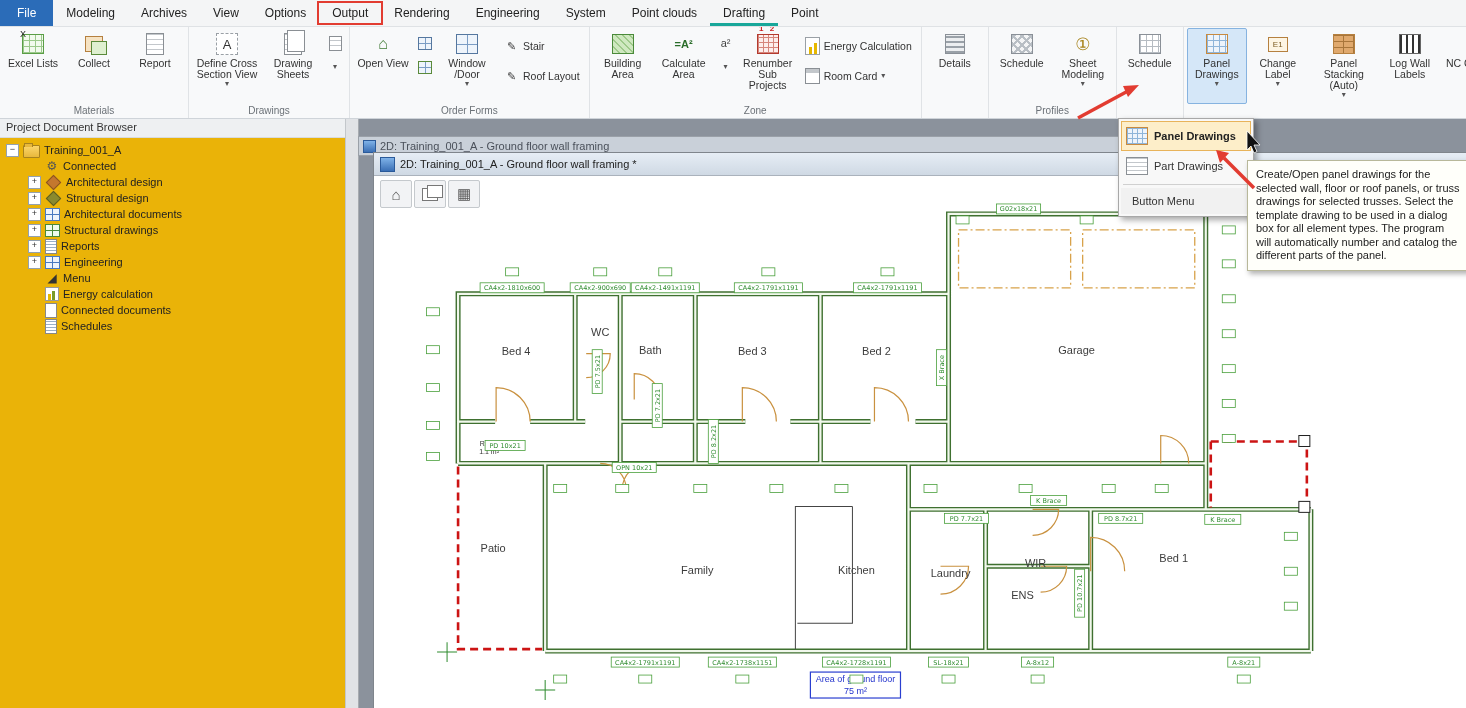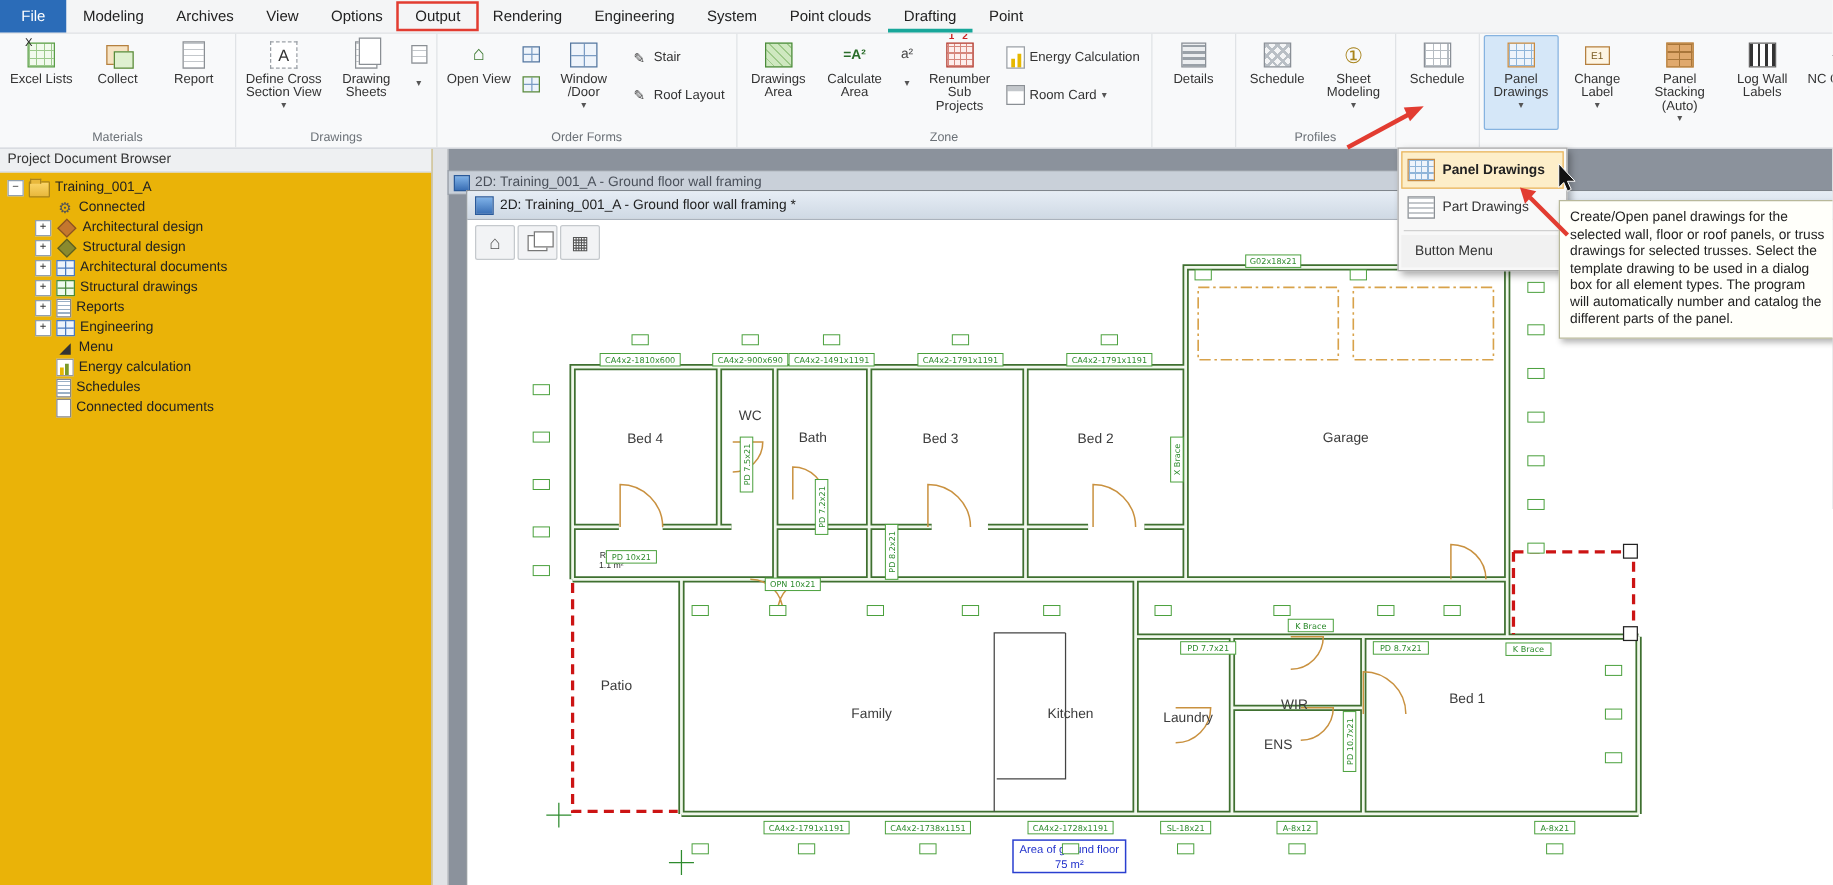--- a/index.html
+++ b/index.html
@@ -291,21 +291,21 @@
       </div>
       <div class="glabel">Order Forms</div>
     </div>
 
     <div class="rgroup">
       <div class="content">
         <div class="btn-big">
           <span class="ic">
               <span class="ic-area"></span>
             </span>
-          <span class="lbl">Drawings Area</span>
+          <span class="lbl">Building Area</span>
         </div>
         <div class="btn-big">
           <span class="ic">
               <span class="ic-calc">=A²</span>
             </span>
           <span class="lbl">Calculate Area</span>
         </div>
         <div class="btn-stack">
           <div class="btn-tiny">
               <span class="ic ic-s ic-glyph-dark">a²</span>
@@ -479,27 +479,27 @@
       </div>
       <div class="trow child">
         <span class="pm"></span>
         <span class="t-ic">
             <span class="t-energy"></span>
           </span>
         <span class="t-label">Energy calculation</span>
       </div>
       <div class="trow child">
         <span class="pm"></span>
+        <span class="t-ic t-doc plain"></span>
+        <span class="t-label">Connected documents</span>
+      </div>
+      <div class="trow child">
+        <span class="pm"></span>
         <span class="t-ic t-doc"></span>
         <span class="t-label">Schedules</span>
-      </div>
-      <div class="trow child">
-        <span class="pm"></span>
-        <span class="t-ic t-doc plain"></span>
-        <span class="t-label">Connected documents</span>
       </div>
     </div>
   </div>
 
   <div class="mdi">
     <div class="mdi-strip"></div>
 
     <div class="backwin">
       <span class="winicon small"></span>
       <span>2D: Training_001_A - Ground floor wall framing</span>

